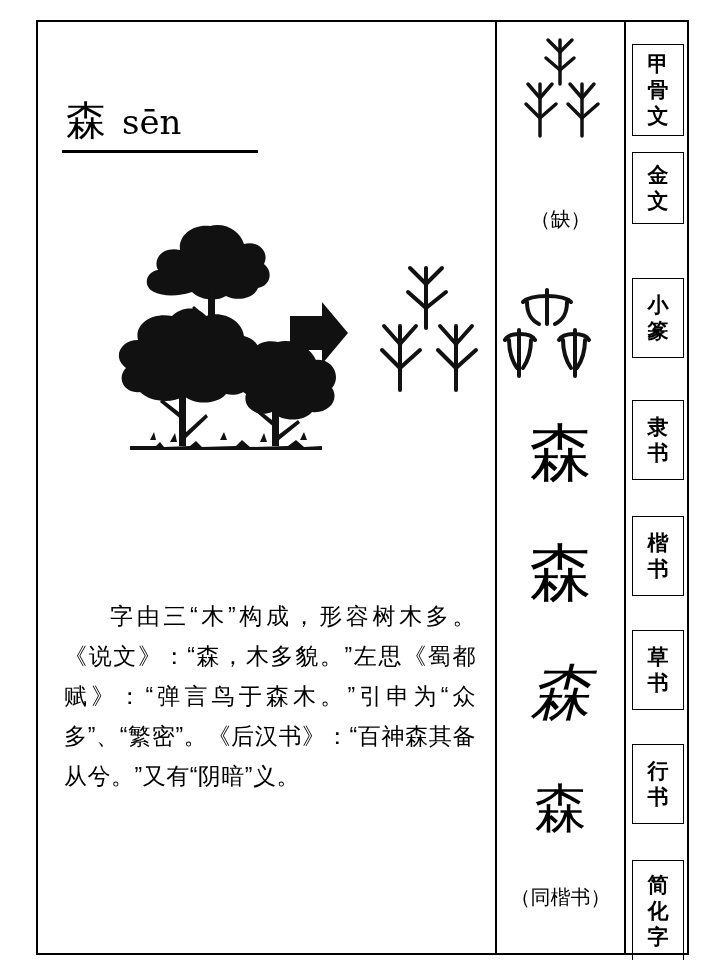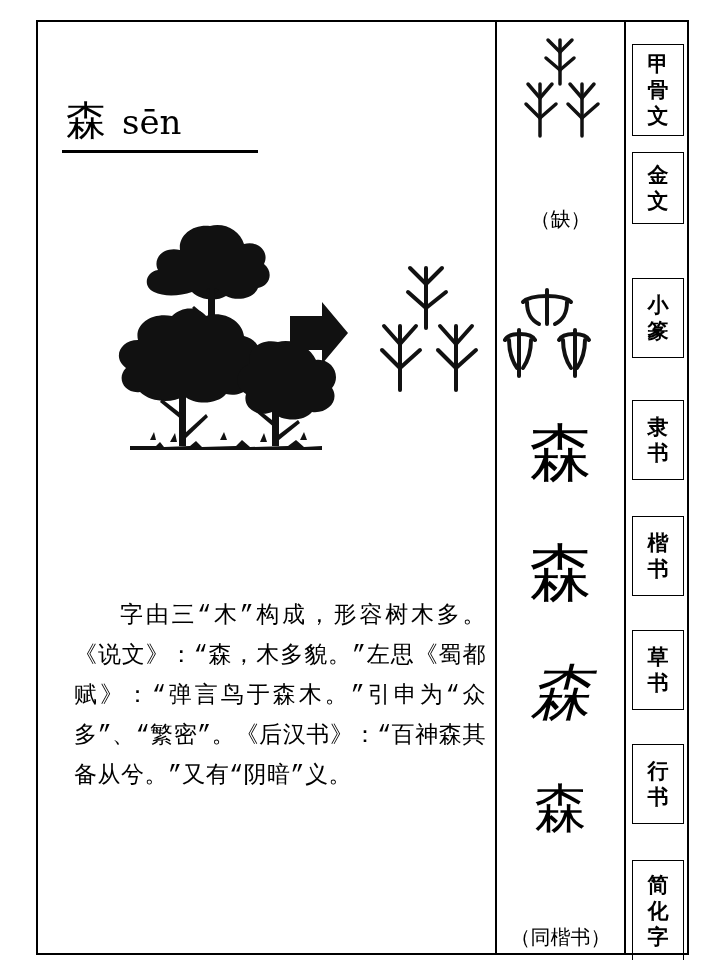--- a/index.html
+++ b/index.html
@@ -93,27 +93,26 @@
     width: 420px;
     height: 260px;
   }
 
   
   .explain {
     position: absolute;
     left: 64px;
     top: 596px;
     width: 412px;
-    font-family: Liberation Mono, monospace;
+    font-family: Liberation Sans, sans-serif;
     font-size: 23px;
     line-height: 40px;
     text-indent: 46px;
     text-align: justify;
     letter-spacing: 0.5px;
-    margin-left: 10px;
   }
 
   
   .scripts {
     position: absolute;
     left: 497px;
     top: 22px;
     width: 127px;
     height: 931px;
   }
@@ -309,21 +308,21 @@
     </div>
 
     <div class="script-cell" style="top:640px;">
       <div class="script-glyph" style="font-size:60px; font-family:'DejaVu Sans', sans-serif; font-style:italic;">森</div>
     </div>
 
     <div class="script-cell" style="top:760px;">
       <div class="script-glyph" style="font-size:52px; font-family:'DejaVu Sans', sans-serif;">森</div>
     </div>
 
-    <div class="script-cell" style="top:896px;">
+    <div class="script-cell" style="top:856px;">
       <div class="script-note">（同楷书）</div>
     </div>
   </div>
 
   <div class="labels">
 
     <div class="label-box" style="top:22px; height:92px;">
       <span>甲</span>
       <span>骨</span>
       <span>文</span>

